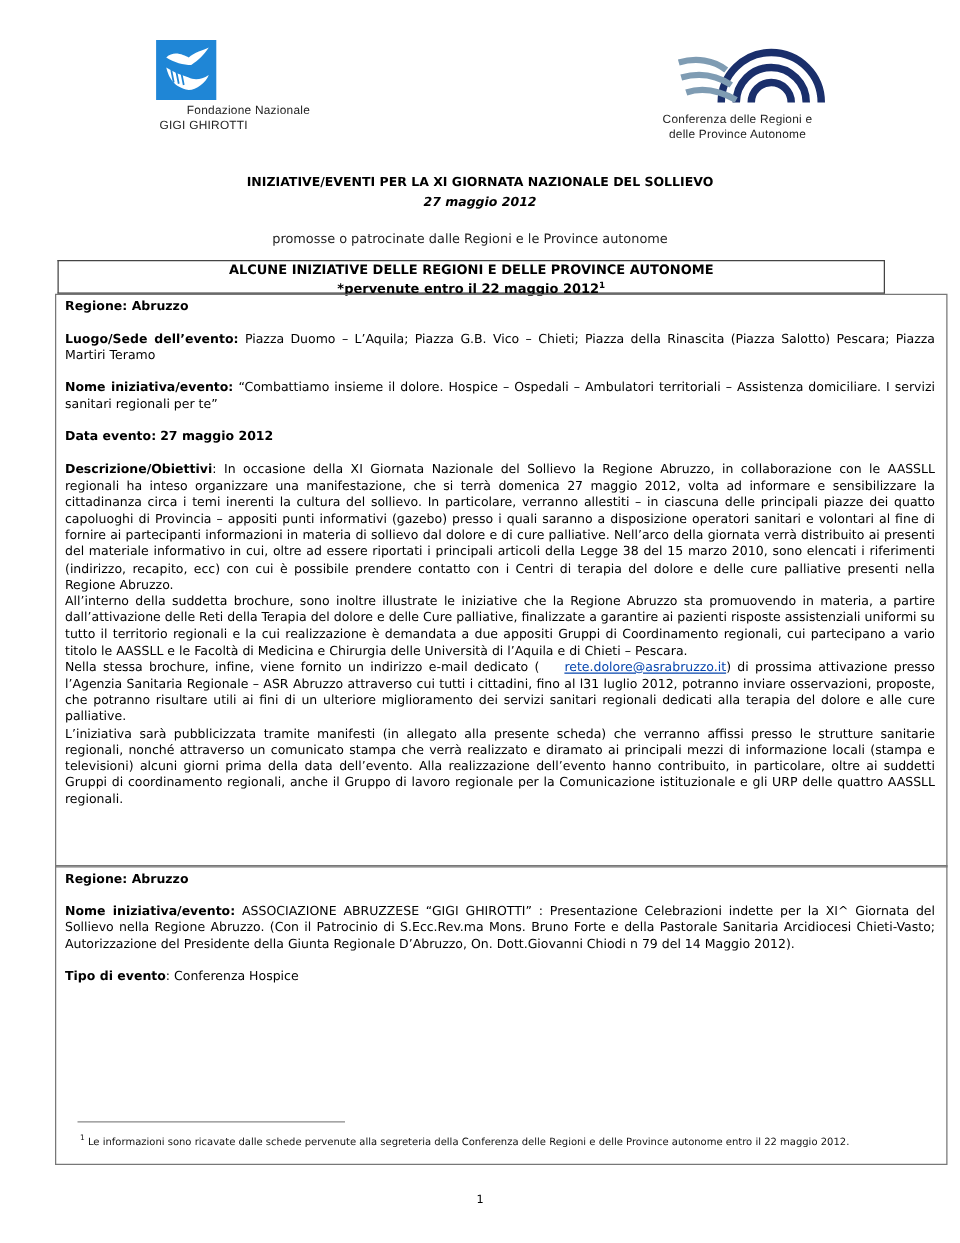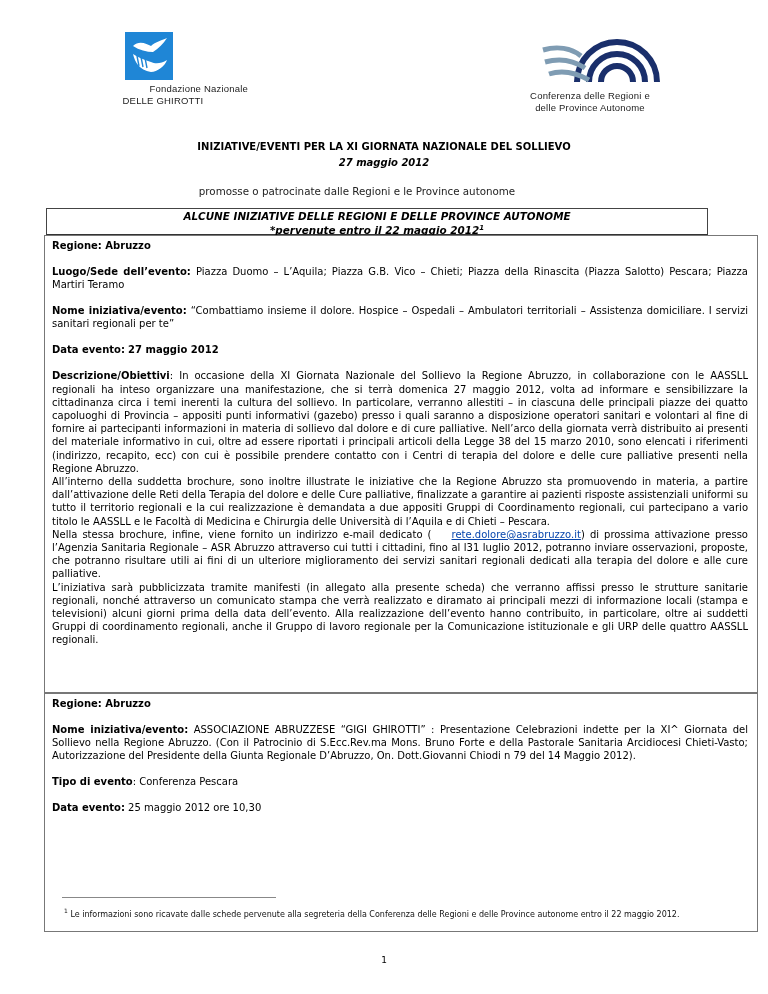--- a/index.html
+++ b/index.html
@@ -2,22 +2,22 @@
 <html><head>
 <meta charset="utf-8">
 <style>
   html, body { margin: 0; padding: 0; background: #ffffff; }
   body { width: 768px; height: 994px; position: relative; overflow: hidden; font-family: "DejaVu Sans", sans-serif; color: #000; }
   .logo-left { position: absolute; left: 78px; top: 32px; width: 170px; text-align: center; }
   .logo-left .mark { width: 48px; height: 48px; background: #1f86d6; margin: 0 auto 0 auto; position: relative; left: -14px; }
   .logo-right { position: absolute; left: 480px; top: 32px; width: 220px; text-align: center; }
   .logo-cap { font-family: "Liberation Sans", sans-serif; font-size: 9.5px; line-height: 12px; color: #222; letter-spacing: 0.2px; }
   .title { position: absolute; left: 0; width: 768px; top: 139px; text-align: center; font-weight: bold; font-size: 10px; line-height: 16px; }
-  .subtitle { position: absolute; left: 0; width: 714px; top: 185px; text-align: center; font-size: 10.3px; color: #222; }
-  .hbox { position: absolute; left: 46px; top: 208px; width: 660px; height: 24px; border: 1px solid #444; border-bottom: 1px solid #333; text-align: center; font-style: italic; font-weight: bold; font-size: 10.4px; line-height: 12px; padding-top: 1px; }
+  .subtitle { position: absolute; left: 0; width: 714px; top: 185px; text-align: center; font-size: 10.3px; color: #222; padding-left: 19px; }
+  .hbox { position: absolute; left: 46px; top: 208px; width: 660px; height: 24px; border: 1px solid #444; border-bottom: 1px solid #333; text-align: center; font-weight: bold; font-size: 10.4px; line-height: 12px; padding-top: 1px; }
   .hbox sup { font-size: 7px; }
   .table { position: absolute; left: 44px; width: 712px; border: 1px solid #777; border-right: 1.5px solid #777; }
   .t1 { top: 235px; height: 457px; }
   .t2 { top: 692px; height: 238px; border-bottom: 1.5px solid #777; border-top: 1px solid #777; }
   .cell { padding: 3px 9px 0 7px; font-size: 10px; line-height: 13.2px; text-align: justify; }
   .cell p { margin: 0 0 12.8px 0; }
   .cell p.nb { margin: 0; }
   .lbl { font-weight: bold; }
   a.mail { color: #0645ad; text-decoration: underline; margin-left: 20px; }
   .fn-rule { position: absolute; left: 62px; top: 897px; width: 214px; height: 0; border-top: 1.5px solid #888; }
@@ -31,21 +31,21 @@
 <div class="logo-left">
   <div class="mark">
     <svg width="48" height="48" viewBox="0 0 48 48">
       <rect width="48" height="48" fill="#1f86d6"></rect>
       <path d="M8 14 C14 8, 22 12, 26 14 C30 10, 38 8, 42 6 C38 12, 34 16, 28 20 C22 20, 14 18, 8 14 Z" fill="#fff"></path>
       <path d="M8 22 C10 30, 14 38, 26 40 C32 40, 40 34, 42 28 C36 32, 30 32, 26 30 C20 28, 14 26, 8 22 Z" fill="#fff"></path>
       <path d="M12 24 L14 34 M16 25 L18 35 M20 26 L22 36" stroke="#1f86d6" stroke-width="1.4"></path>
     </svg>
   </div>
   <div class="logo-cap" style="margin-top:3px;text-align:right;"><span>Fondazione Nazionale</span></div>
-  <div class="logo-cap">DELLE GHIROTTI</div>
+  <div class="logo-cap">GIGI GHIROTTI</div>
 </div>
 
 <div class="logo-right">
   <div style="height:52px;">
     <svg width="130" height="52" viewBox="0 0 130 52" style="position:relative;left:12px;">
       <path d="M40 50 A40 40 0 0 1 120 50" fill="none" stroke="#1a2f6b" stroke-width="6"></path>
       <path d="M52 50 A28 28 0 0 1 108 50" fill="none" stroke="#1a2f6b" stroke-width="6"></path>
       <path d="M64 50 A16 16 0 0 1 96 50" fill="none" stroke="#1a2f6b" stroke-width="6"></path>
       <path d="M6 18 C20 14, 34 16, 44 24" fill="none" stroke="#7f9cb3" stroke-width="5"></path>
       <path d="M8 30 C22 26, 36 28, 48 36" fill="none" stroke="#7f9cb3" stroke-width="5"></path>
@@ -78,22 +78,21 @@
     <p class="nb">All’interno della suddetta brochure, sono inoltre illustrate le iniziative che la Regione Abruzzo sta promuovendo in materia, a partire dall’attivazione delle Reti della Terapia del dolore e delle Cure palliative, finalizzate a garantire ai pazienti risposte assistenziali uniformi su tutto il territorio regionali e la cui realizzazione è demandata a due appositi Gruppi di Coordinamento regionali, cui partecipano a vario titolo le AASSLL e le Facoltà di Medicina e Chirurgia delle Università di l’Aquila e di Chieti – Pescara.</p>
     <p class="nb"><span>Nella stessa brochure, infine, viene fornito un indirizzo e-mail dedicato (</span><a class="mail" href="#">rete.dolore@asrabruzzo.it</a><span>) di prossima attivazione presso l’Agenzia Sanitaria Regionale – ASR Abruzzo attraverso cui tutti i cittadini, fino al l31 luglio 2012, potranno inviare osservazioni, proposte, che potranno risultare utili ai fini di un ulteriore miglioramento dei servizi sanitari regionali dedicati alla terapia del dolore e alle cure palliative.</span></p>
     <p class="nb">L’iniziativa sarà pubblicizzata tramite manifesti (in allegato alla presente scheda) che verranno affissi presso le strutture sanitarie regionali, nonché attraverso un comunicato stampa che verrà realizzato e diramato ai principali mezzi di informazione locali (stampa e televisioni) alcuni giorni prima della data dell’evento. Alla realizzazione dell’evento hanno contribuito, in particolare, oltre ai suddetti Gruppi di coordinamento regionali, anche il Gruppo di lavoro regionale per la Comunicazione istituzionale e gli URP delle quattro AASSLL regionali.</p>
   </div>
 </div>
 
 <div class="table t2">
   <div class="cell" style="padding-top:4px;">
     <p><span class="lbl">Regione: Abruzzo</span></p>
     <p><span class="lbl">Nome iniziativa/evento:</span> <span>ASSOCIAZIONE ABRUZZESE “GIGI GHIROTTI” : Presentazione Celebrazioni indette per la XI^ Giornata del Sollievo nella Regione Abruzzo. (Con il Patrocinio di S.Ecc.Rev.ma Mons. Bruno Forte e della Pastorale Sanitaria Arcidiocesi Chieti-Vasto; Autorizzazione del Presidente della Giunta Regionale D’Abruzzo, On. Dott.Giovanni Chiodi n 79 del 14 Maggio 2012).</span></p>
-    <p><span class="lbl">Tipo di evento</span><span>: Conferenza Pescara</span></p>
-    <p><span class="lbl">Data evento:</span> <span>25 maggio 2012 ore 10,30</span></p>
+    <p><span class="lbl">Tipo di evento</span><span>: Conferenza Hospice</span></p>
   </div>
 </div>
 
 <div class="fn-rule"></div>
 <div class="footnote">
   <sup>1</sup>
   <span>Le informazioni sono ricavate dalle schede pervenute alla segreteria della Conferenza delle Regioni e delle Province autonome entro il 22 maggio 2012.</span>
 </div>
 
 <div class="pagenum">1</div>

